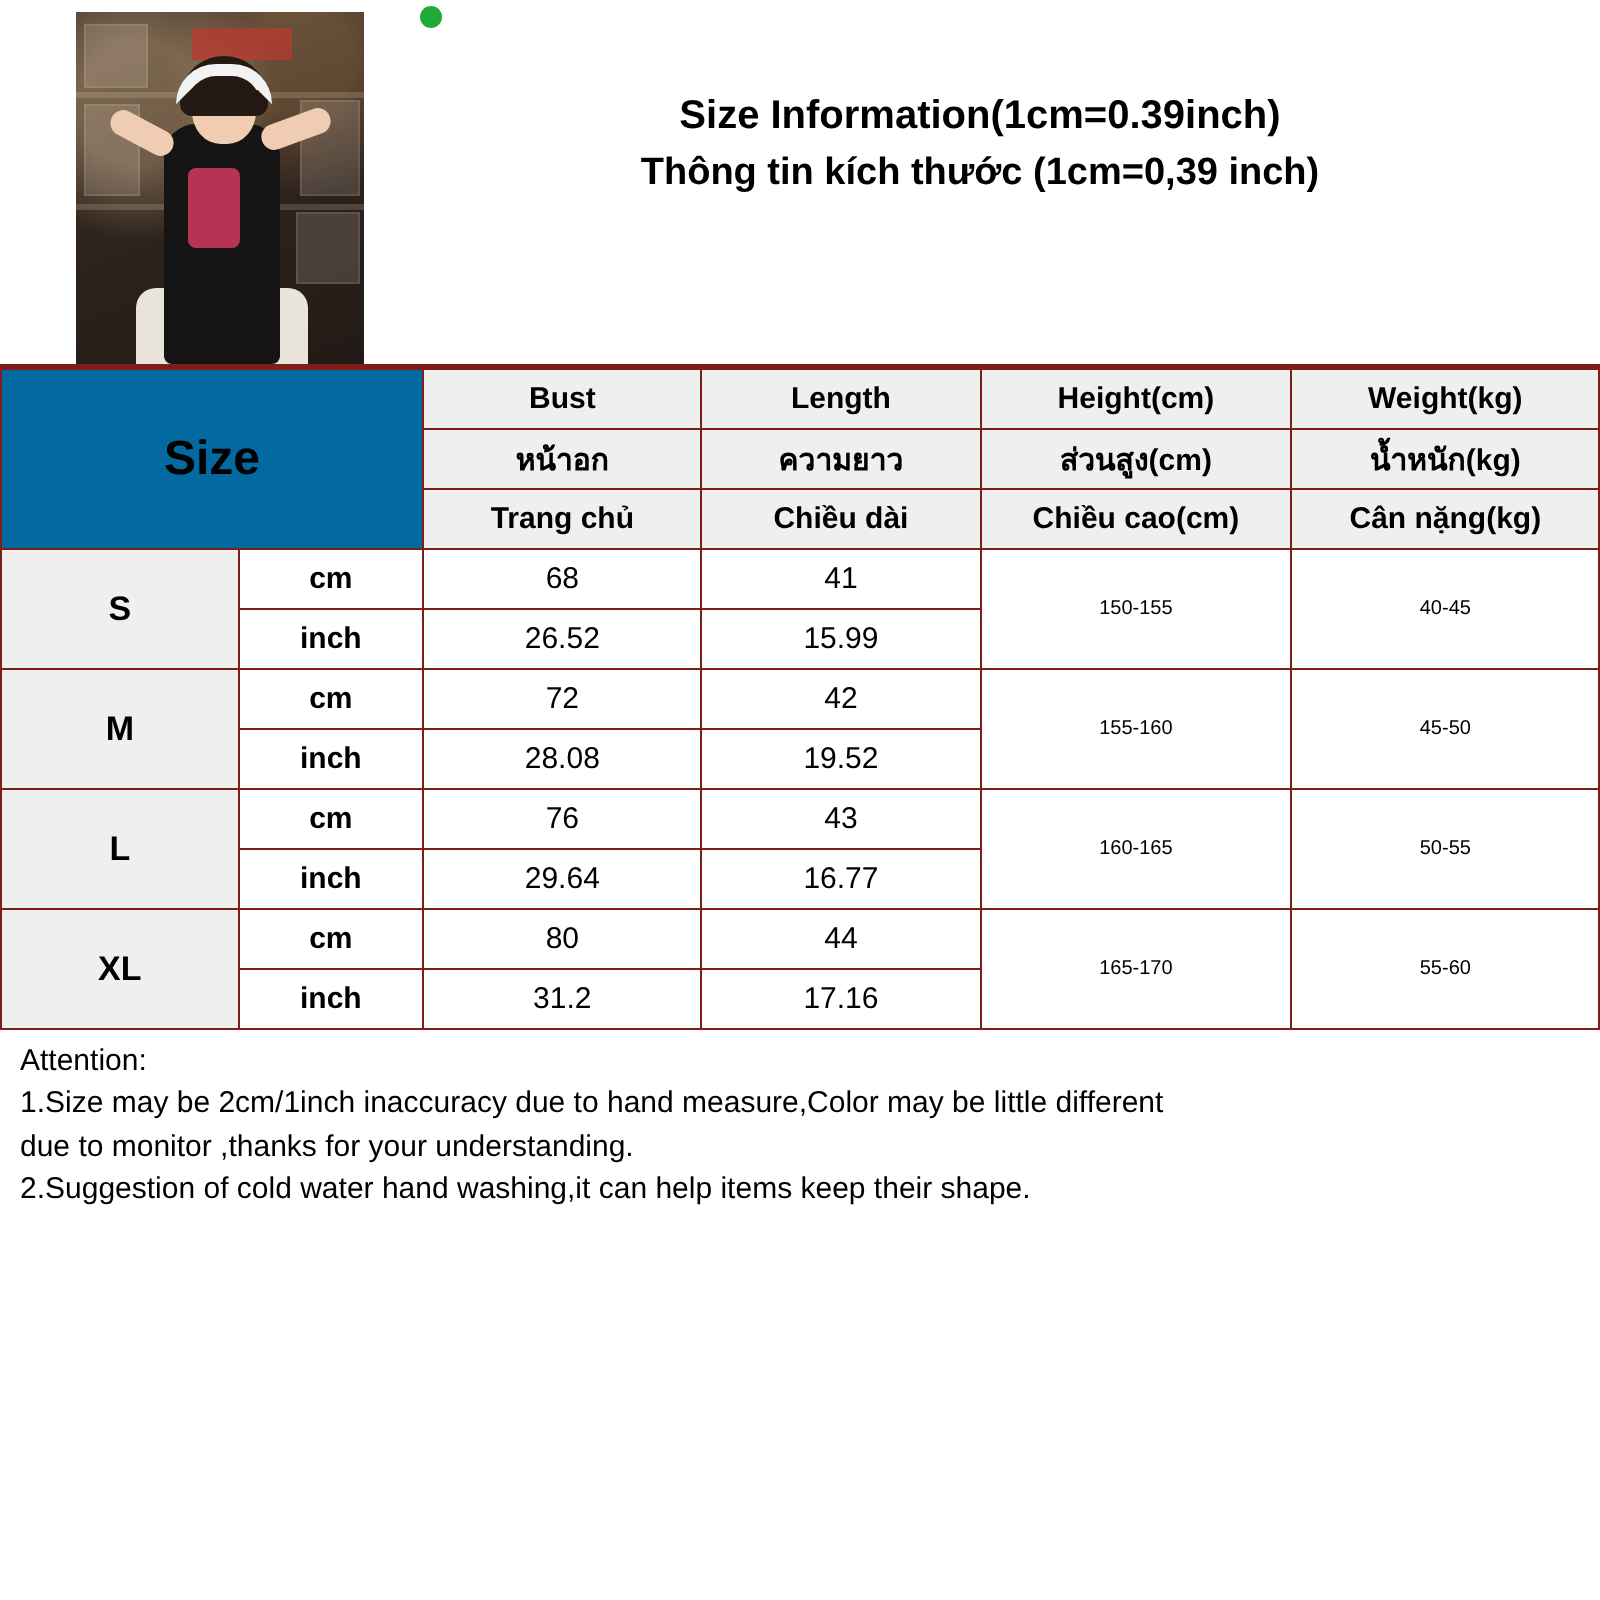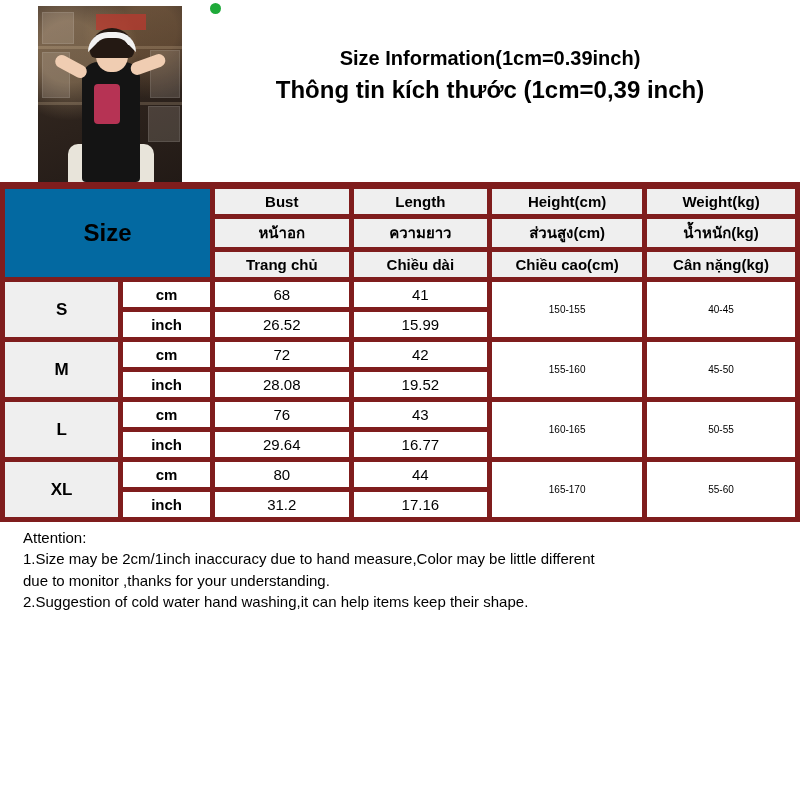--- a/index.html
+++ b/index.html
@@ -155,42 +155,42 @@
     top: 44px;
     text-align: center;
   }
   .title-line {
     font-weight: bold;
     color: #000;
     line-height: 1.45;
   }
   .title-1 { font-size: 20px; }
   .title-2 { font-size: 19px; }
-  .title-3 { font-size: 24px; }
+  .title-3 { font-size: 19px; }
 
   .green-dot {
     position: absolute;
     left: 210px;
     top: 3px;
     width: 11px;
     height: 11px;
     border-radius: 50%;
     background: #1faa3a;
   }
 
   
   table.sizetable {
     border-collapse: collapse;
     table-layout: fixed;
     width: 800px;
     font-size: 15px;
     color: #000;
   }
   table.sizetable td {
-    border: 5px solid #7f1d1d;
+    border: 1px solid #7f1d1d;
     text-align: center;
     vertical-align: middle;
     padding: 2px 3px;
     height: 30px;
     box-sizing: border-box;
   }
   .c-size  { width: 116px; }
   .c-unit  { width: 90px;  }
   .c-bust  { width: 136px; }
   .c-len   { width: 136px; }
@@ -213,21 +213,21 @@
   }
   .unit-cell {
     font-weight: bold;
     font-size: 15px;
   }
   .val-cell { font-size: 15px; }
   .span-cell { font-size: 10px; }
 
   
   .attention {
-    padding: 6px 10px 0 23px;
+    padding: 6px 10px 0 10px;
     font-size: 15px;
     color: #000;
     line-height: 1.36;
   }
   .attention p {
     margin: 0 0 1px 0;
   }
 </style>
 </head>
 <body>

